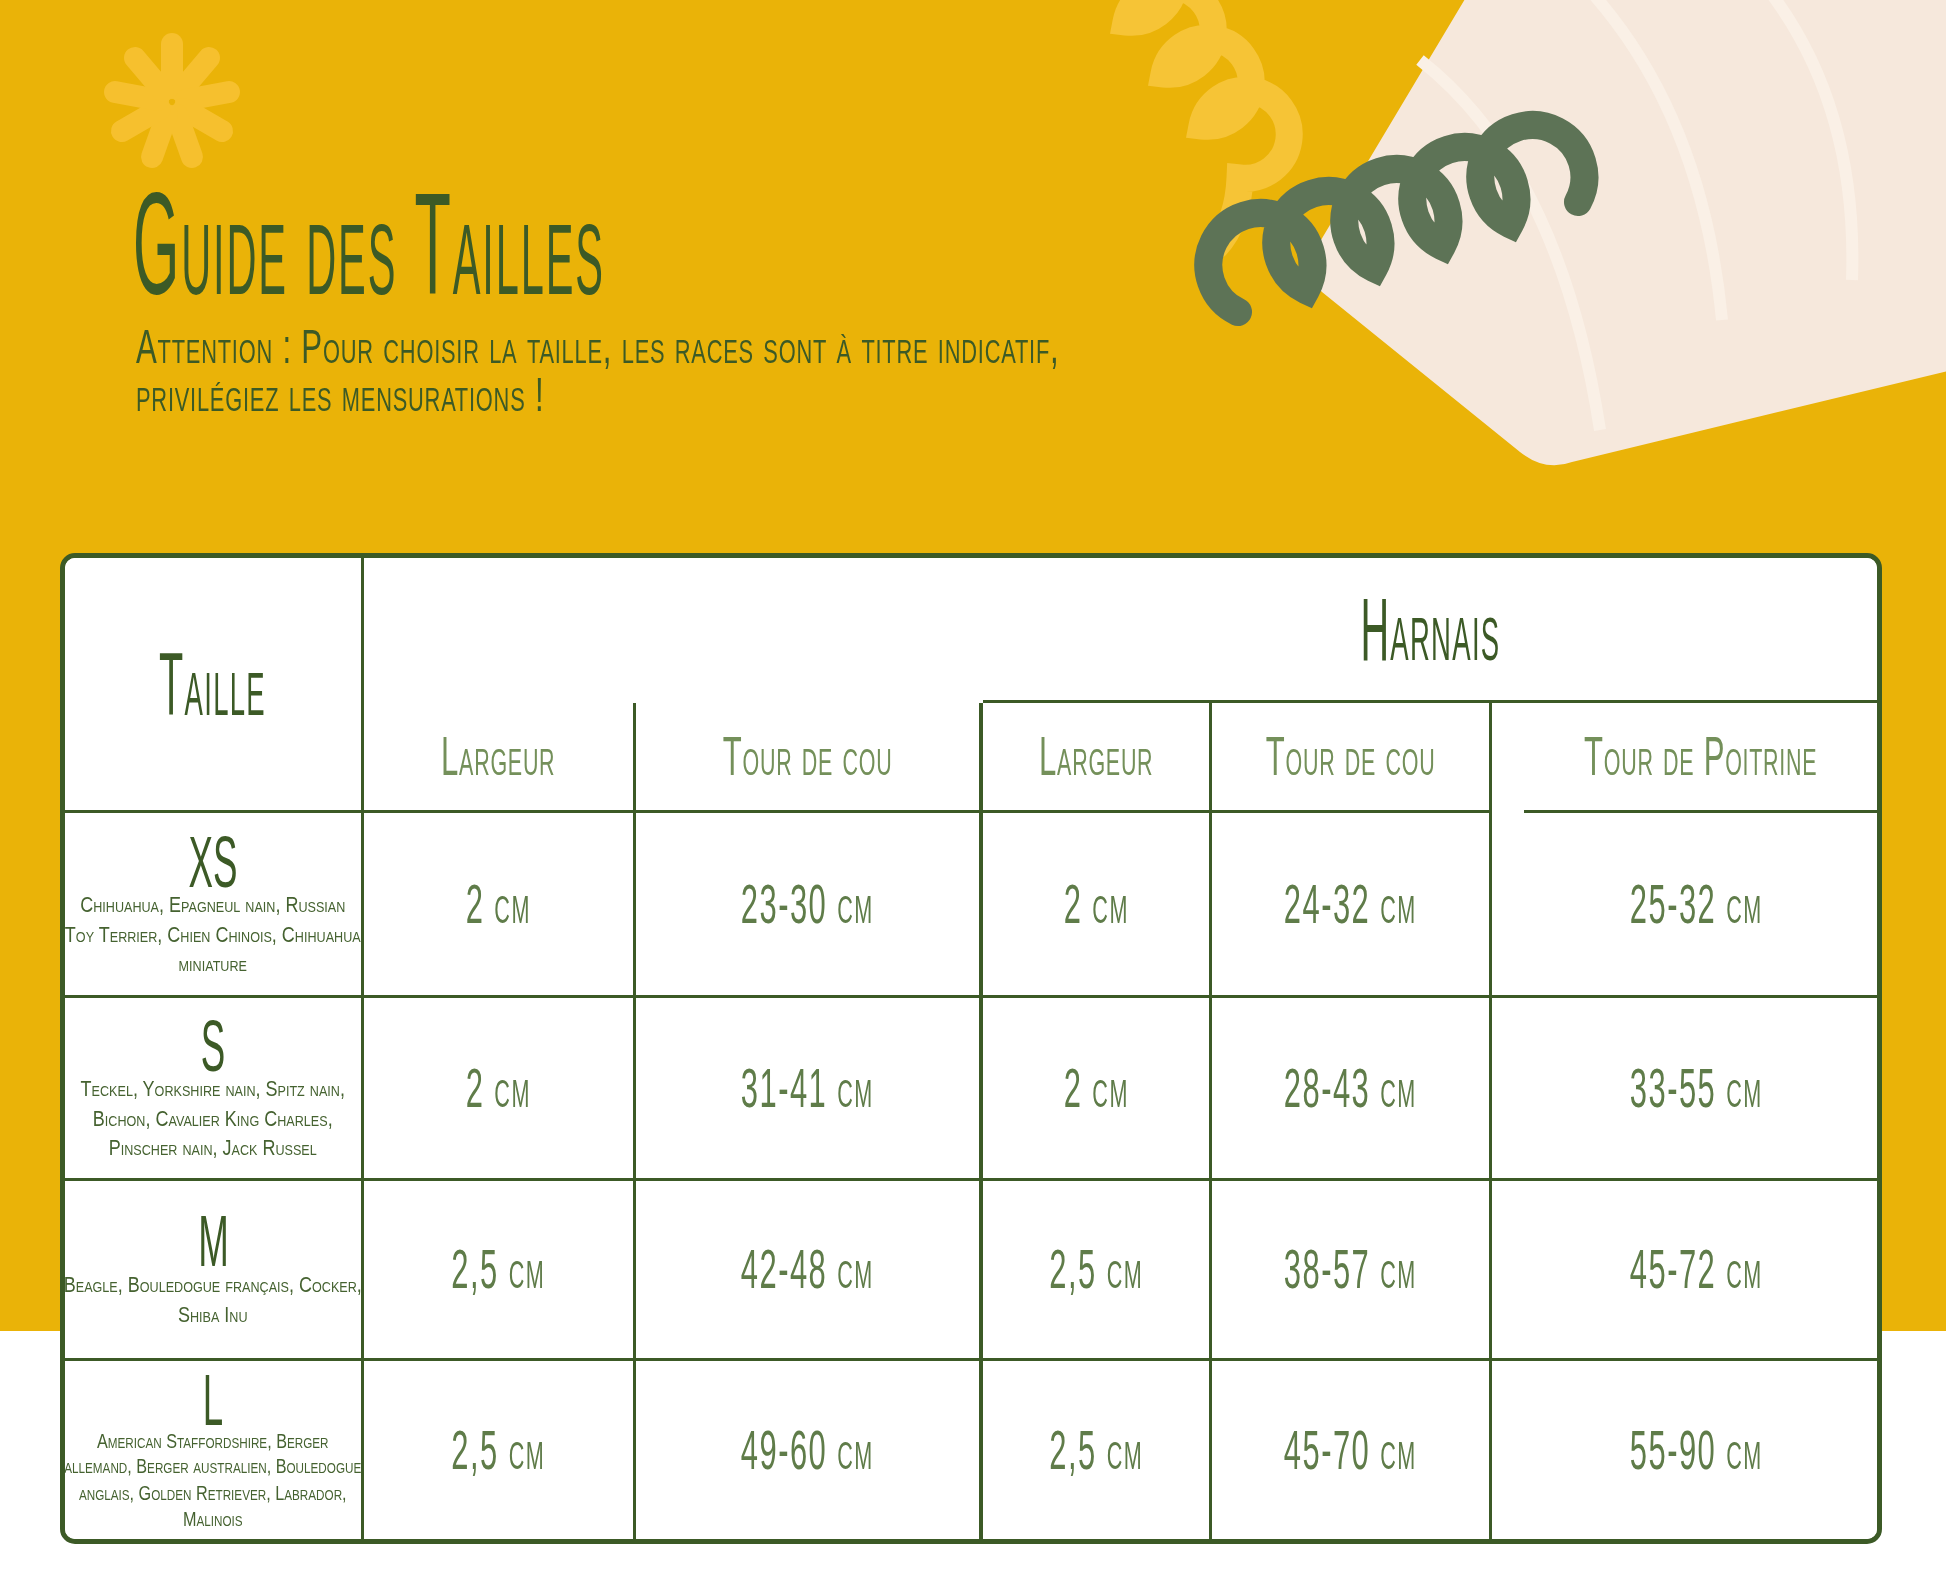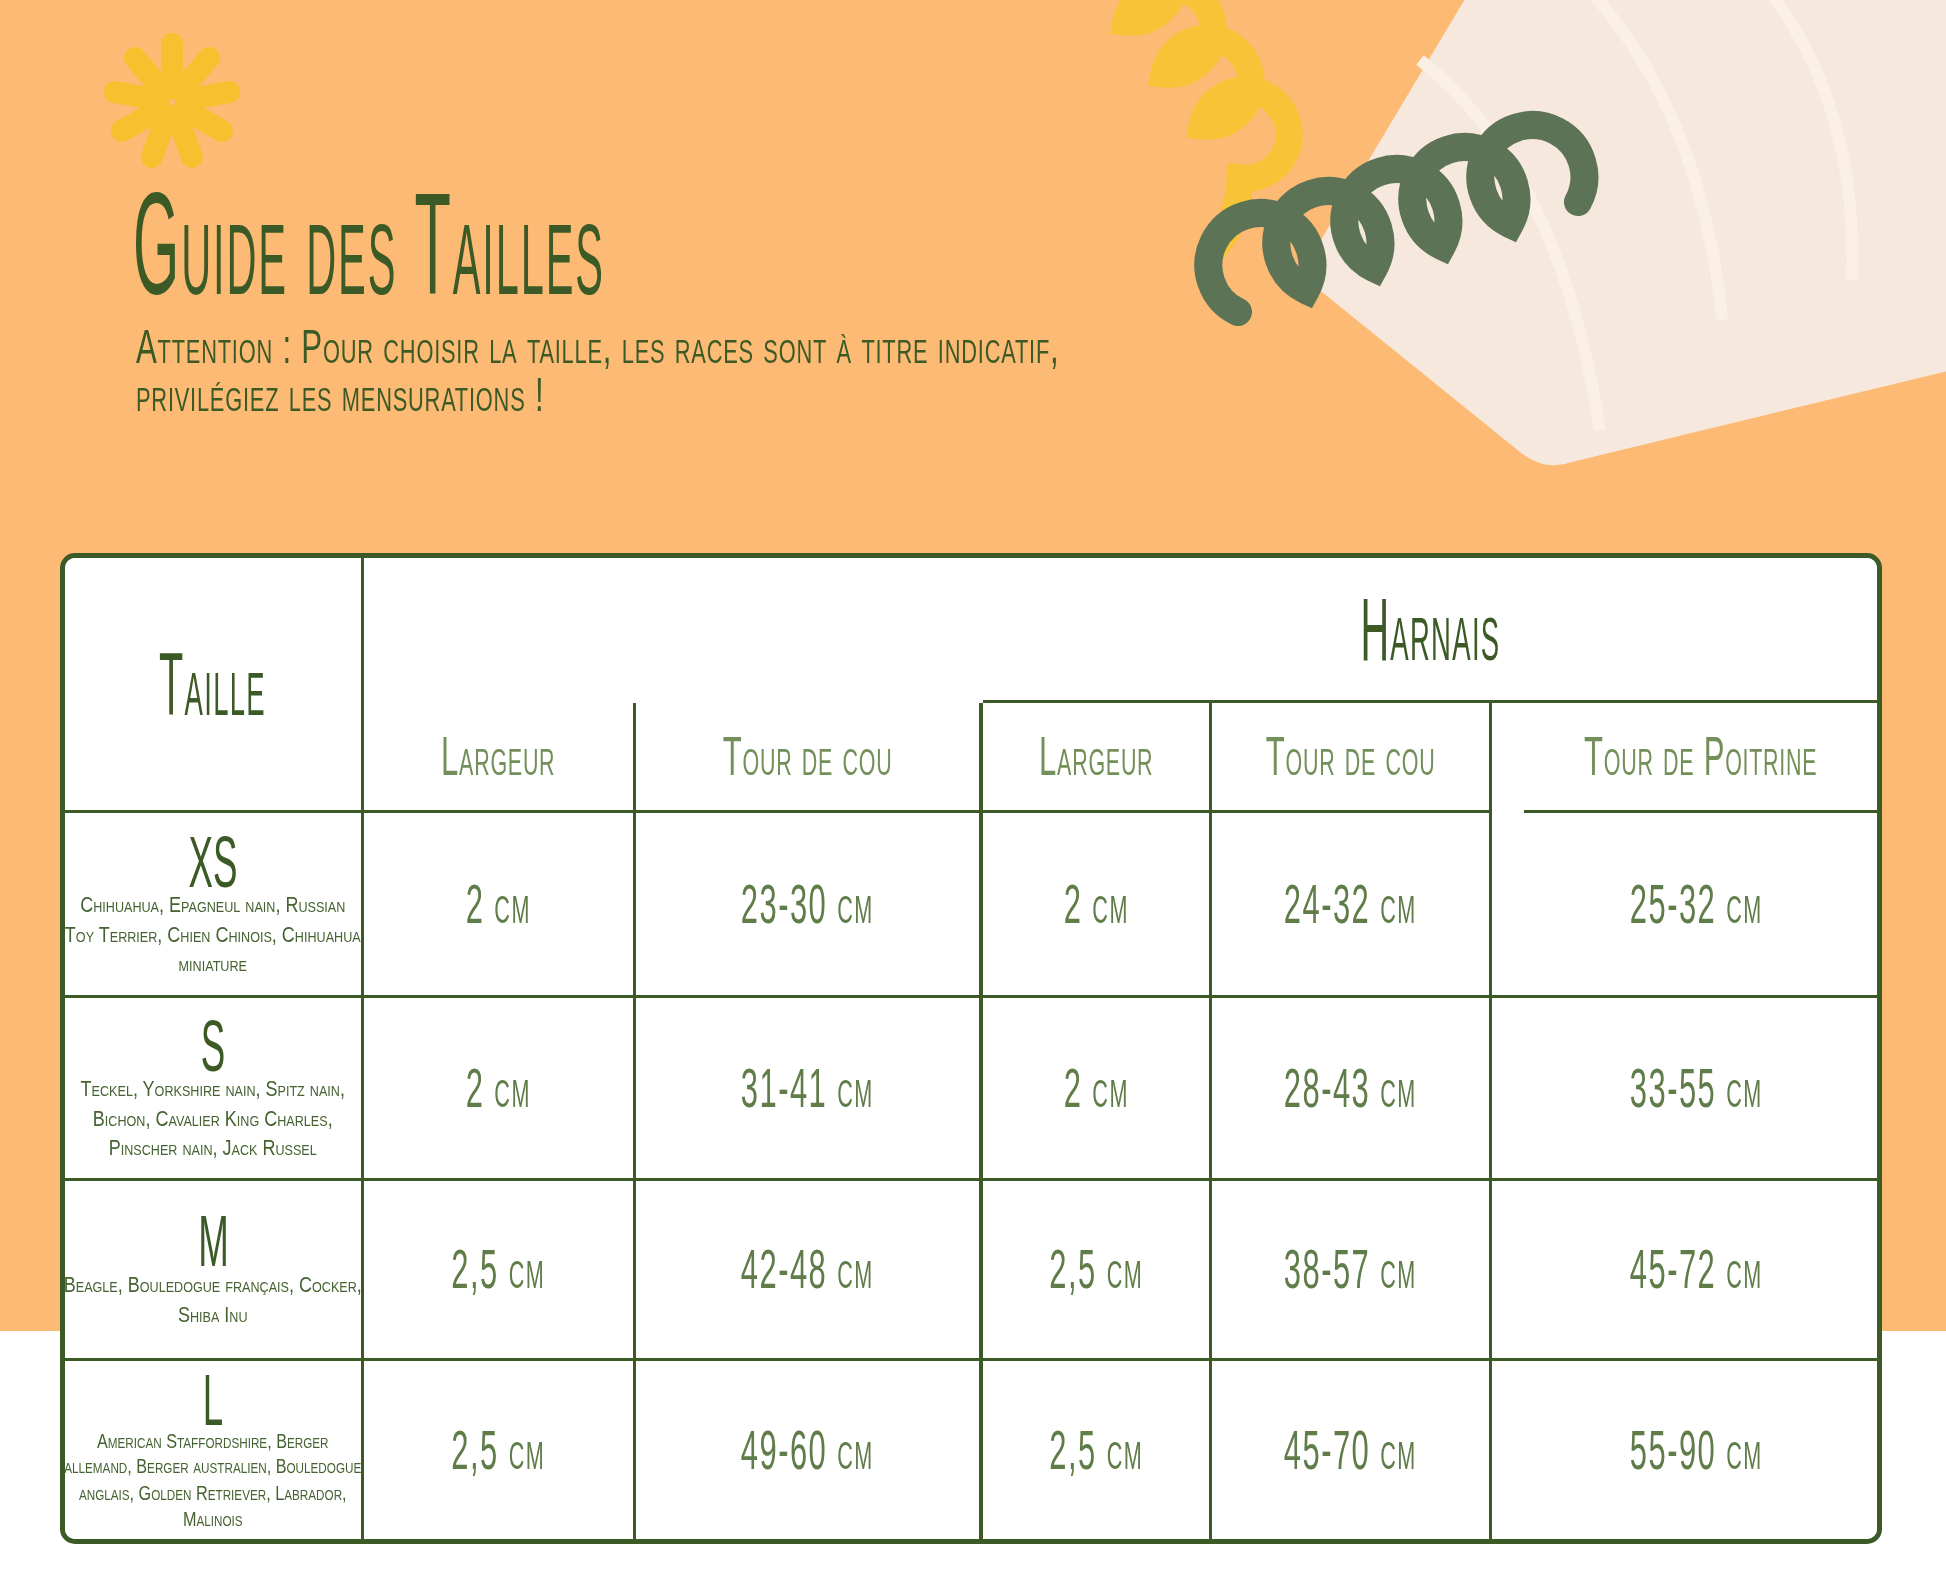--- a/index.html
+++ b/index.html
@@ -13,21 +13,21 @@
     --beige-line:#faf0e6;
   }
   *{margin:0;padding:0;box-sizing:border-box;}
   html,body{width:1946px;height:1587px;}
   body{
     background:#ffffff;
     font-family:"Liberation Sans", sans-serif;
     overflow:hidden;
     position:relative;
   }
-  .page{position:relative;width:1946px;height:1331px;background:#fdba74;}
+  .page{position:relative;width:1946px;height:1331px;background:#eab308;}
   .deco-layer{position:absolute;left:0;top:0;width:1946px;height:1587px;z-index:0;pointer-events:none;}
   .content{position:relative;z-index:1;}
 
   
   .hand{display:inline-block;font-variant:small-caps;color:var(--dark);white-space:nowrap;}
 
   .title-block{position:absolute;left:133px;top:196px;}
   .t-title{font-size:96px;line-height:1;letter-spacing:3px;transform:scale(0.62,1.5);transform-origin:left center;}
   .subtitle-block{position:absolute;left:136px;top:322px;}
   .subtitle-line{height:48px;}

